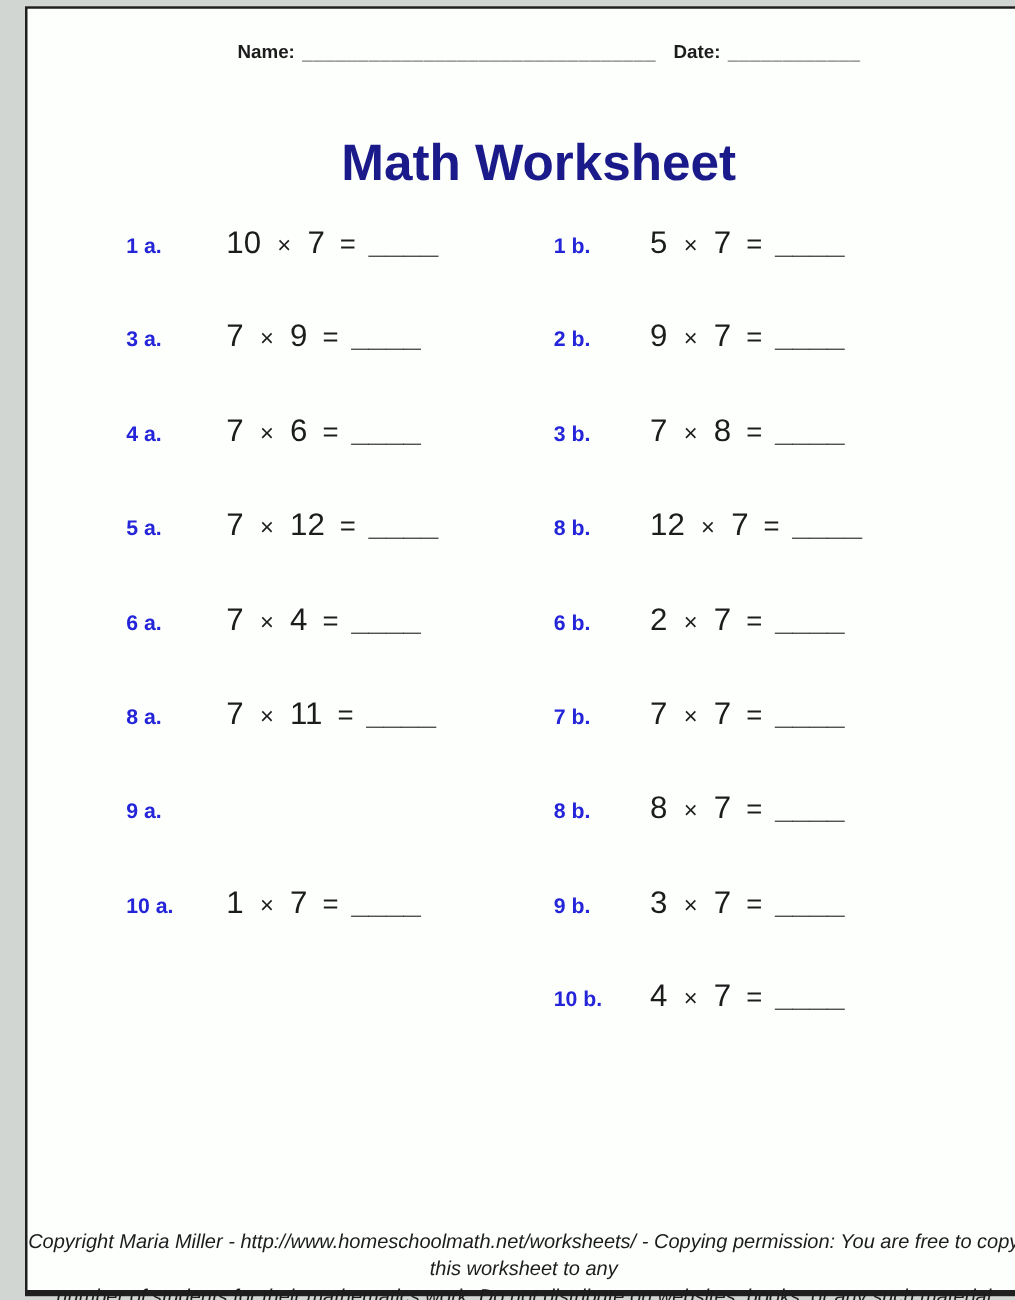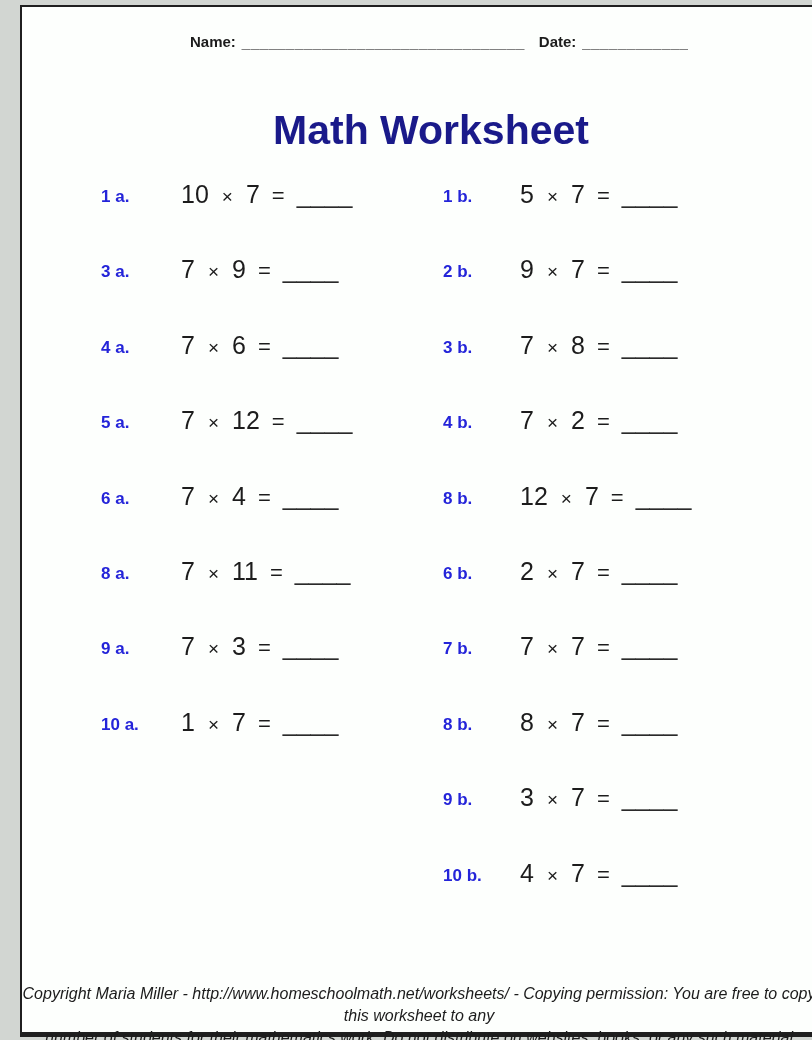--- a/index.html
+++ b/index.html
@@ -77,20 +77,21 @@
   .expr {
     font-size: 25px;
     color: var(--text, #1c1c1c);
     white-space: nowrap;
   }
   .expr .op   { font-size: 0.76em; margin: 0 13px; }
   .expr .eq   { font-size: 0.88em; margin: 0 12px; }
   .expr .blank {
     color: var(--blank, #2a2a2a);
     letter-spacing: 0px;
+    font-style: italic;
   }
   
   .footer {
     position: absolute;
     left: 0; top: 976px;
     width: 100%;
     text-align: center;
     font-size: 16px;
     font-style: italic;
     line-height: 22px;
@@ -137,21 +138,20 @@
     </div>
 
 
     <div class="problem-row">
       <span class="num">8 a.</span>
       <span class="expr"><span class="f1">7</span><span class="op">×</span><span class="f2">11</span><span class="eq">=</span><span class="blank">____</span></span>
     </div>
 
     <div class="problem-row">
       <span class="num">9 a.</span>
-      <span class="expr"><span class="f1">7</span><span class="op">×</span><span class="f2">3</span><span class="eq">=</span><span class="blank">____</span></span>
     </div>
 
     <div class="problem-row">
       <span class="num">10 a.</span>
       <span class="expr"><span class="f1">1</span><span class="op">×</span><span class="f2">7</span><span class="eq">=</span><span class="blank">____</span></span>
     </div>
   </div>
     <div class="col colb">
     <div class="problem-row">
       <span class="num">1 b.</span>
@@ -161,24 +161,20 @@
     <div class="problem-row">
       <span class="num">2 b.</span>
       <span class="expr"><span class="f1">9</span><span class="op">×</span><span class="f2">7</span><span class="eq">=</span><span class="blank">____</span></span>
     </div>
 
     <div class="problem-row">
       <span class="num">3 b.</span>
       <span class="expr"><span class="f1">7</span><span class="op">×</span><span class="f2">8</span><span class="eq">=</span><span class="blank">____</span></span>
     </div>
 
-    <div class="problem-row">
-      <span class="num">4 b.</span>
-      <span class="expr"><span class="f1">7</span><span class="op">×</span><span class="f2">2</span><span class="eq">=</span><span class="blank">____</span></span>
-    </div>
 
     <div class="problem-row">
       <span class="num">8 b.</span>
       <span class="expr"><span class="f1">12</span><span class="op">×</span><span class="f2">7</span><span class="eq">=</span><span class="blank">____</span></span>
     </div>
 
     <div class="problem-row">
       <span class="num">6 b.</span>
       <span class="expr"><span class="f1">2</span><span class="op">×</span><span class="f2">7</span><span class="eq">=</span><span class="blank">____</span></span>
     </div>

